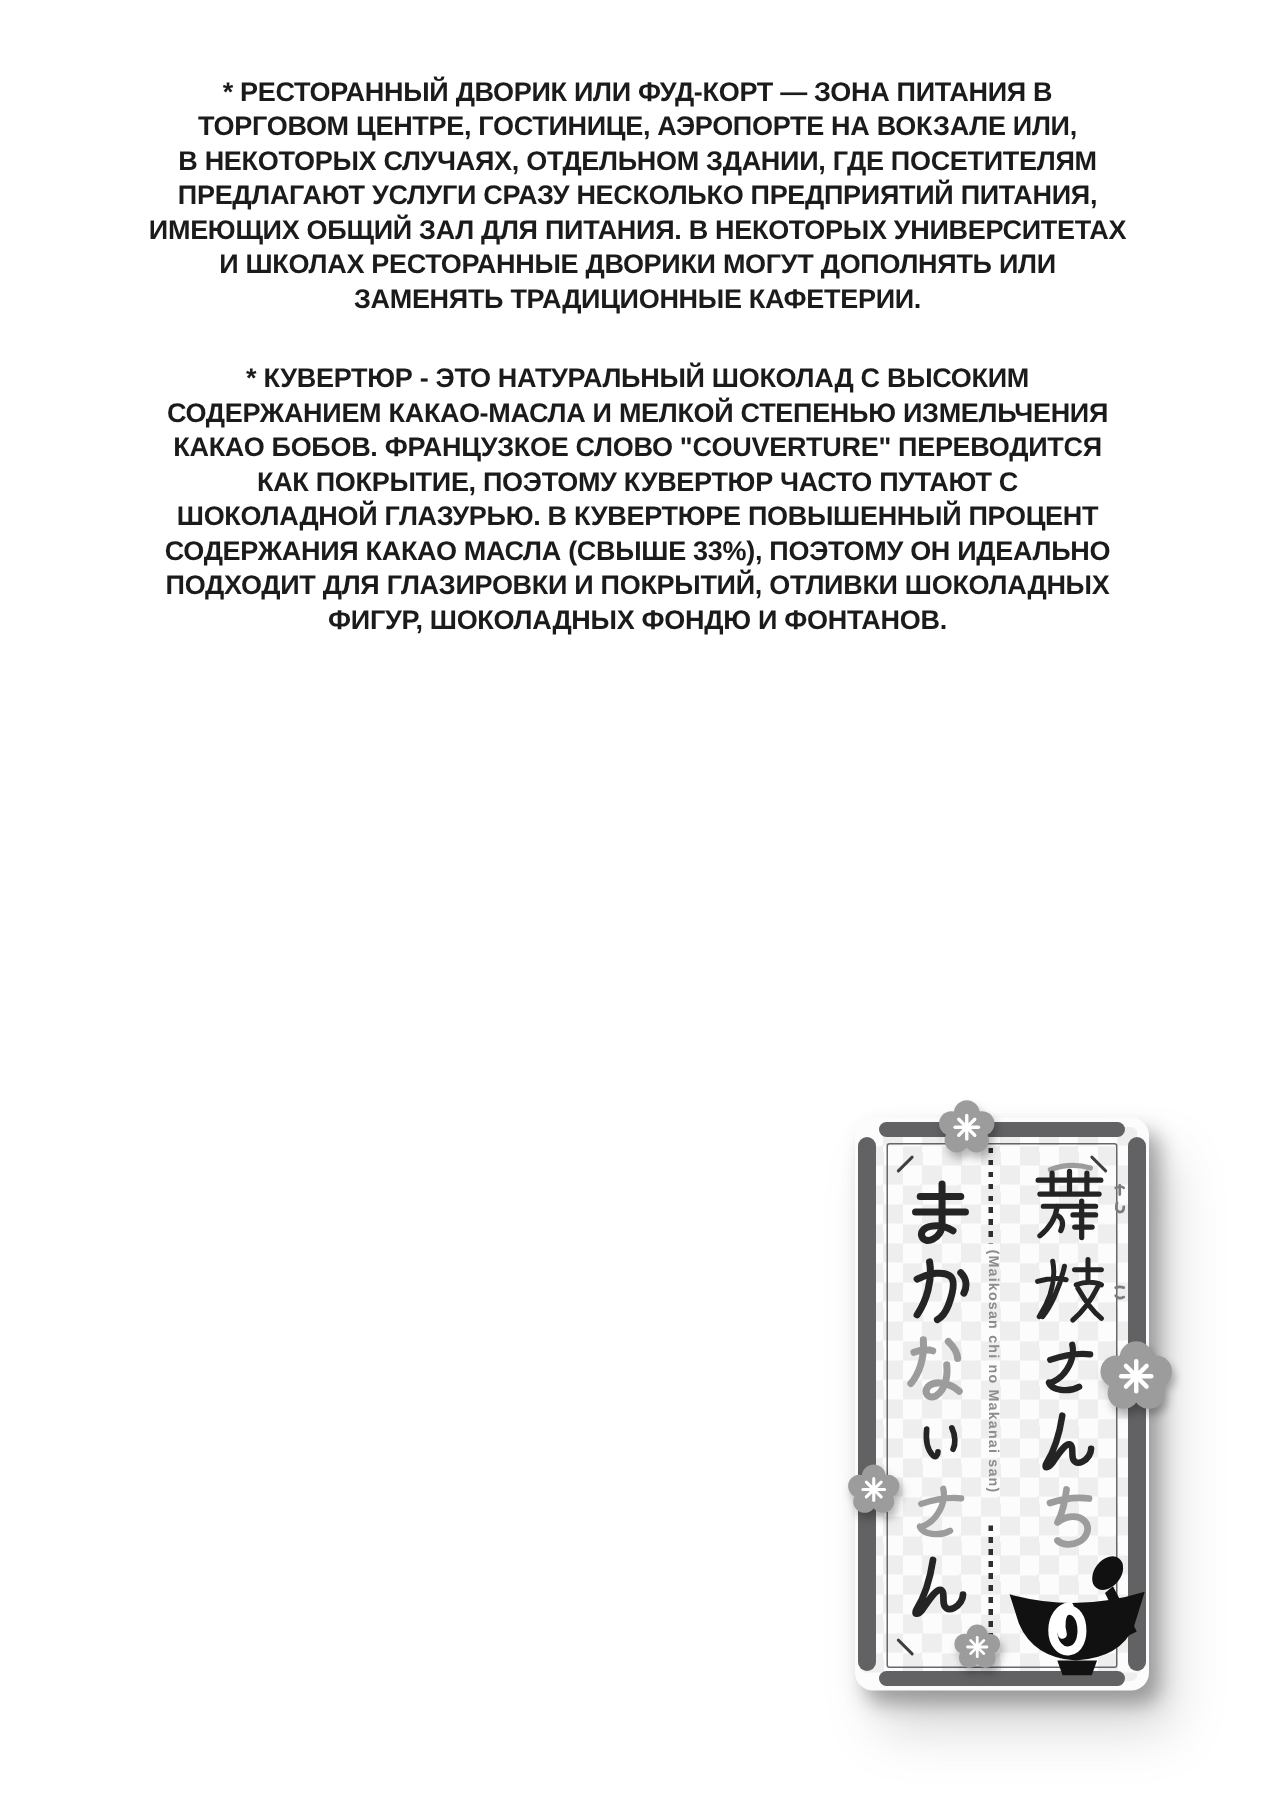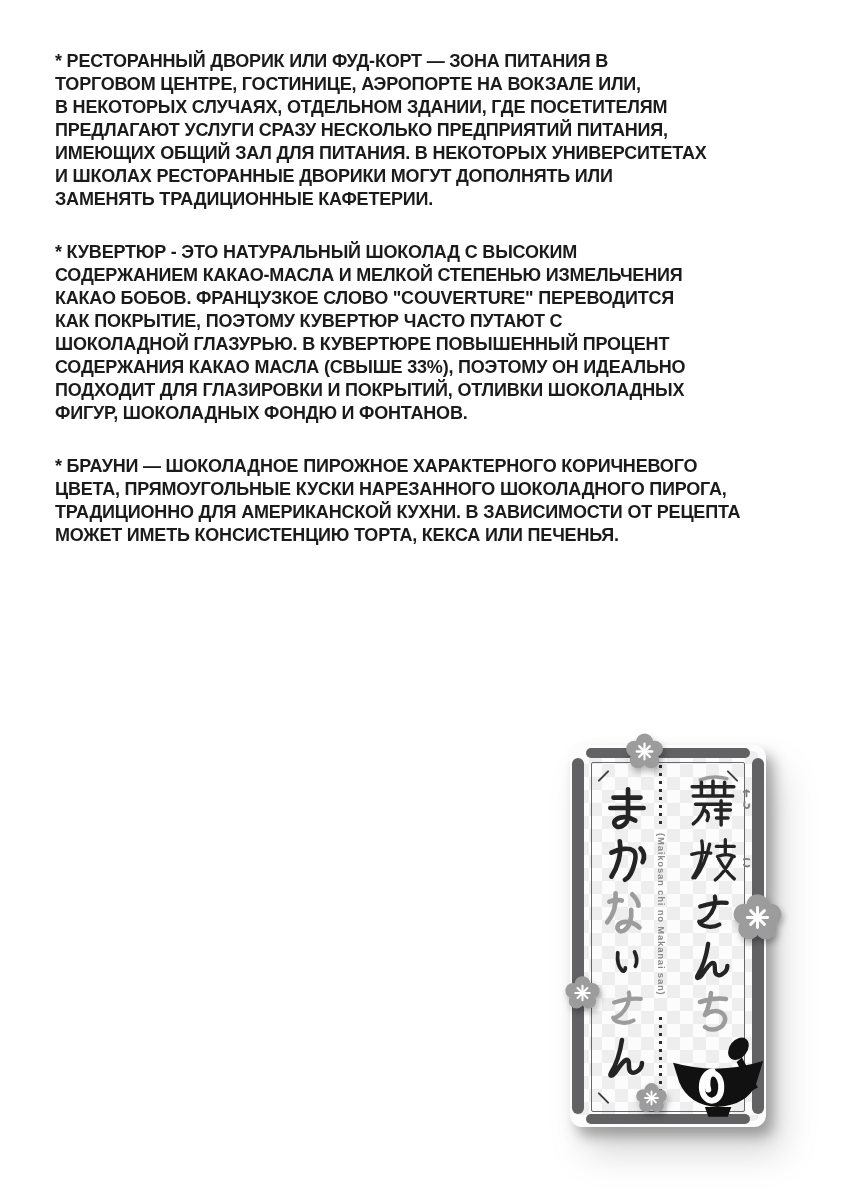--- a/index.html
+++ b/index.html
@@ -10,21 +10,21 @@
   }
   .page{position:absolute;inset:0;}
 
   
   .notes{
     position:absolute;left:55px;top:50px;width:740px;
     color:#1b1b1b;font-weight:700;font-size:18px;line-height:23px;
     letter-spacing:-0.2px;
   }
   .notes p{
-    margin:0 0 30px 0;white-space:pre;
+    margin:0 0 30px 0;white-space:pre;text-align:center;
   }
 
   
   .logo{position:absolute;left:570px;top:742px;width:210px;height:400px;}
   .card{
     position:absolute;left:0;top:3px;width:196px;height:382px;
     background:#fcfcfc;border-radius:12px;
     box-shadow:7px 9px 13px rgba(90,90,90,.5), 16px 26px 34px rgba(120,120,120,.28);
   }
   .checker{
@@ -145,24 +145,20 @@
 И ШКОЛАХ РЕСТОРАННЫЕ ДВОРИКИ МОГУТ ДОПОЛНЯТЬ ИЛИ
 ЗАМЕНЯТЬ ТРАДИЦИОННЫЕ КАФЕТЕРИИ.</p>
     <p>* КУВЕРТЮР - ЭТО НАТУРАЛЬНЫЙ ШОКОЛАД С ВЫСОКИМ
 СОДЕРЖАНИЕМ КАКАО-МАСЛА И МЕЛКОЙ СТЕПЕНЬЮ ИЗМЕЛЬЧЕНИЯ
 КАКАО БОБОВ. ФРАНЦУЗКОЕ СЛОВО "COUVERTURE" ПЕРЕВОДИТСЯ
 КАК ПОКРЫТИЕ, ПОЭТОМУ КУВЕРТЮР ЧАСТО ПУТАЮТ С
 ШОКОЛАДНОЙ ГЛАЗУРЬЮ. В КУВЕРТЮРЕ ПОВЫШЕННЫЙ ПРОЦЕНТ
 СОДЕРЖАНИЯ КАКАО МАСЛА (СВЫШЕ 33%), ПОЭТОМУ ОН ИДЕАЛЬНО
 ПОДХОДИТ ДЛЯ ГЛАЗИРОВКИ И ПОКРЫТИЙ, ОТЛИВКИ ШОКОЛАДНЫХ
 ФИГУР, ШОКОЛАДНЫХ ФОНДЮ И ФОНТАНОВ.</p>
-    <p>* БРАУНИ — ШОКОЛАДНОЕ ПИРОЖНОЕ ХАРАКТЕРНОГО КОРИЧНЕВОГО
-ЦВЕТА, ПРЯМОУГОЛЬНЫЕ КУСКИ НАРЕЗАННОГО ШОКОЛАДНОГО ПИРОГА,
-ТРАДИЦИОННО ДЛЯ АМЕРИКАНСКОЙ КУХНИ. В ЗАВИСИМОСТИ ОТ РЕЦЕПТА
-МОЖЕТ ИМЕТЬ КОНСИСТЕНЦИЮ ТОРТА, КЕКСА ИЛИ ПЕЧЕНЬЯ.</p>
   </section>
 
   <div class="logo" aria-label="舞妓さんちのまかないさん">
 
     <div class="card">
       <div class="checker"></div>
 
       <div class="bar top"></div>
       <div class="bar bottom"></div>
       <div class="bar left"></div>

